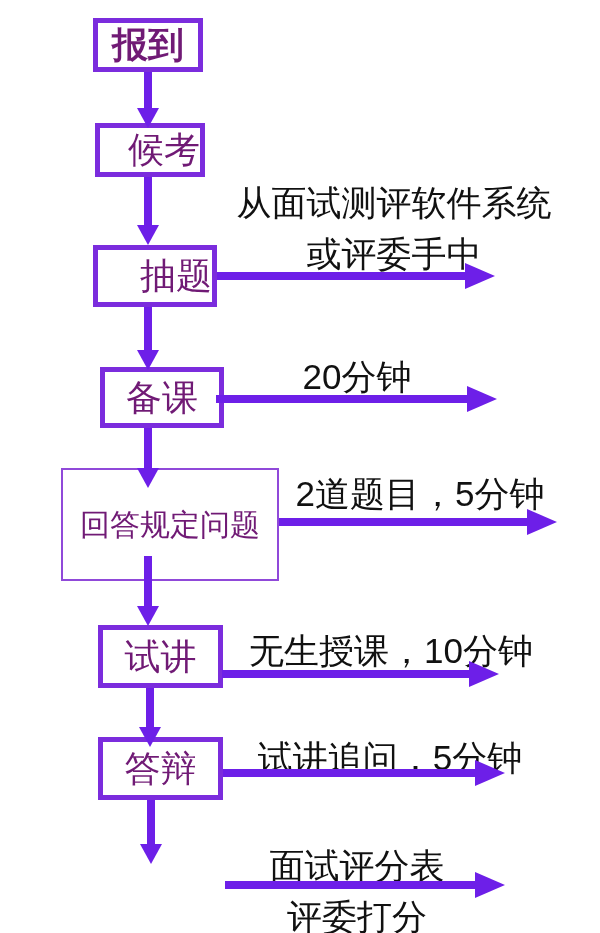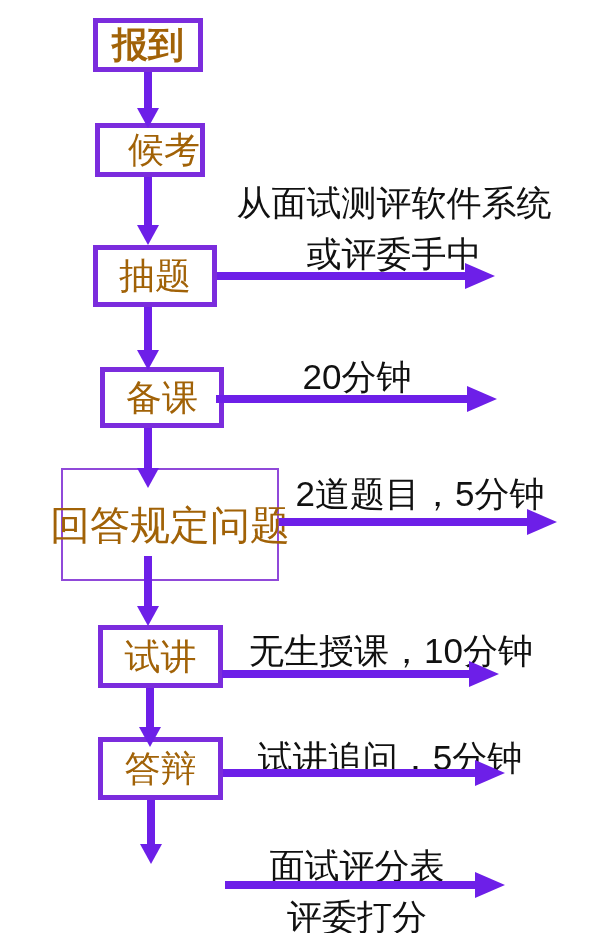--- a/index.html
+++ b/index.html
@@ -6,21 +6,21 @@
   #stage{
     position:relative;width:600px;height:933px;background:#ffffff;overflow:hidden;
     font-family:"Liberation Sans","DejaVu Sans",sans-serif;color:#111111;
   }
   .box{
     position:absolute;box-sizing:border-box;background:#ffffff;
     border:5px solid #7B2CDD;display:flex;align-items:center;justify-content:center;
     z-index:2;
   }
   .box-thin{border-width:2px;border-color:#9049D9;}
-  .box-label{font-size:36px;color:#a16207;white-space:nowrap;line-height:1;}
+  .box-label{font-size:36px;color:#701a75;white-space:nowrap;line-height:1;}
   .bold{font-weight:bold;}
   .vshaft{position:absolute;width:8px;background:#6D1FE8;z-index:3;}
   .vhead{
     position:absolute;width:0;height:0;z-index:3;
     border-left:11px solid transparent;border-right:11px solid transparent;
     border-top:20px solid #6D1FE8;
   }
   .hshaft{position:absolute;height:8px;background:#6D1FE8;z-index:3;}
   .hhead{
     position:absolute;width:0;height:0;z-index:3;
@@ -38,30 +38,30 @@
 <div id="stage">
 
   <div class="box" style="left:93px;top:18px;width:110px;height:54px;">
     <span class="box-label bold">报到</span>
   </div>
 
   <div class="box" style="left:95px;top:123px;width:110px;height:54px;justify-content:flex-end;">
     <span class="box-label">候考</span>
   </div>
 
-  <div class="box" style="left:93px;top:245px;width:124px;height:62px;">
+  <div class="box" style="left:93px;top:245px;width:124px;height:62px;justify-content:flex-end;">
     <span class="box-label">抽题</span>
   </div>
 
   <div class="box" style="left:92px;top:367px;width:124px;height:61px;margin-left:8px;">
     <span class="box-label">备课</span>
   </div>
 
   <div class="box box-thin" style="left:61px;top:468px;width:218px;height:113px;">
-    <span class="box-label" style="font-size:40px;">回答规定问题</span>
+    <span class="box-label" style="font-size:30px;">回答规定问题</span>
   </div>
 
   <div class="box" style="left:98px;top:625px;width:125px;height:63px;">
     <span class="box-label">试讲</span>
   </div>
 
   <div class="box" style="left:98px;top:737px;width:125px;height:63px;">
     <span class="box-label">答辩</span>
   </div>
 

